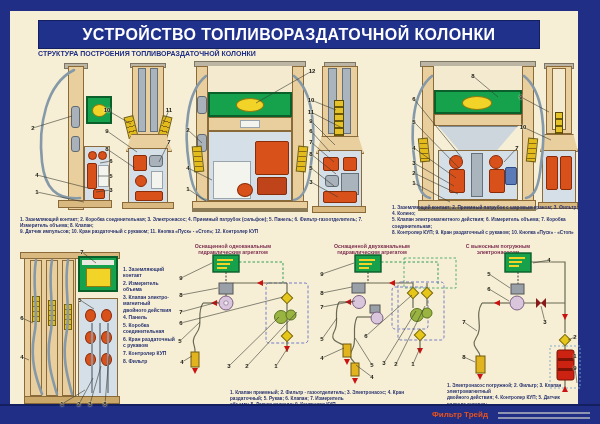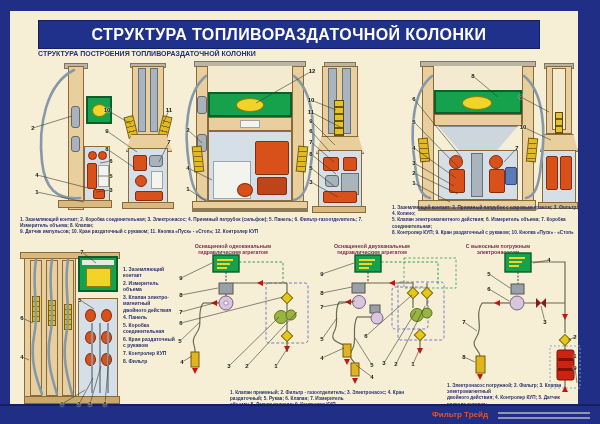--- a/index.html
+++ b/index.html
@@ -42,21 +42,21 @@
   .footer{position:absolute;left:0;top:404px;width:600px;height:20px;background:#202e85;border-top:2px solid #131f5e;}
   .pub{position:absolute;left:432px;top:4px;font-size:8px;font-weight:bold;color:#e8521c;white-space:nowrap;}
   .fineline{position:absolute;left:498px;height:2.2px;width:92px;background:rgba(235,235,212,.55);}
 </style>
 </head>
 <body>
 
 <div class="poster">
   <div class="canvas">
     <div class="title-bar">
-      <span>СТРУКТУРА ТОПЛИВОРАЗДАТОЧНОЙ КОЛОНКИ</span>
+      <span>УСТРОЙСТВО ТОПЛИВОРАЗДАТОЧНОЙ КОЛОНКИ</span>
     </div>
     <div class="h-sec1">СТРУКТУРА ПОСТРОЕНИЯ ТОПЛИВОРАЗДАТОЧНОЙ КОЛОНКИ</div>
 
     <div>
       <div class="a graycap" style="left:54px;top:52px;width:24px;height:6px"></div>
       <div class="a beige" style="left:58px;top:55px;width:16px;height:144px"></div>
       <div class="a gbox" style="left:61px;top:95px;width:9px;height:22px"></div>
       <div class="a gbox" style="left:61px;top:125px;width:9px;height:16px"></div>
       <div class="a green" style="left:76px;top:85px;width:26px;height:28px">
         <div class="a yellow oval" style="left:4px;top:6px;width:15px;height:13px"></div>

